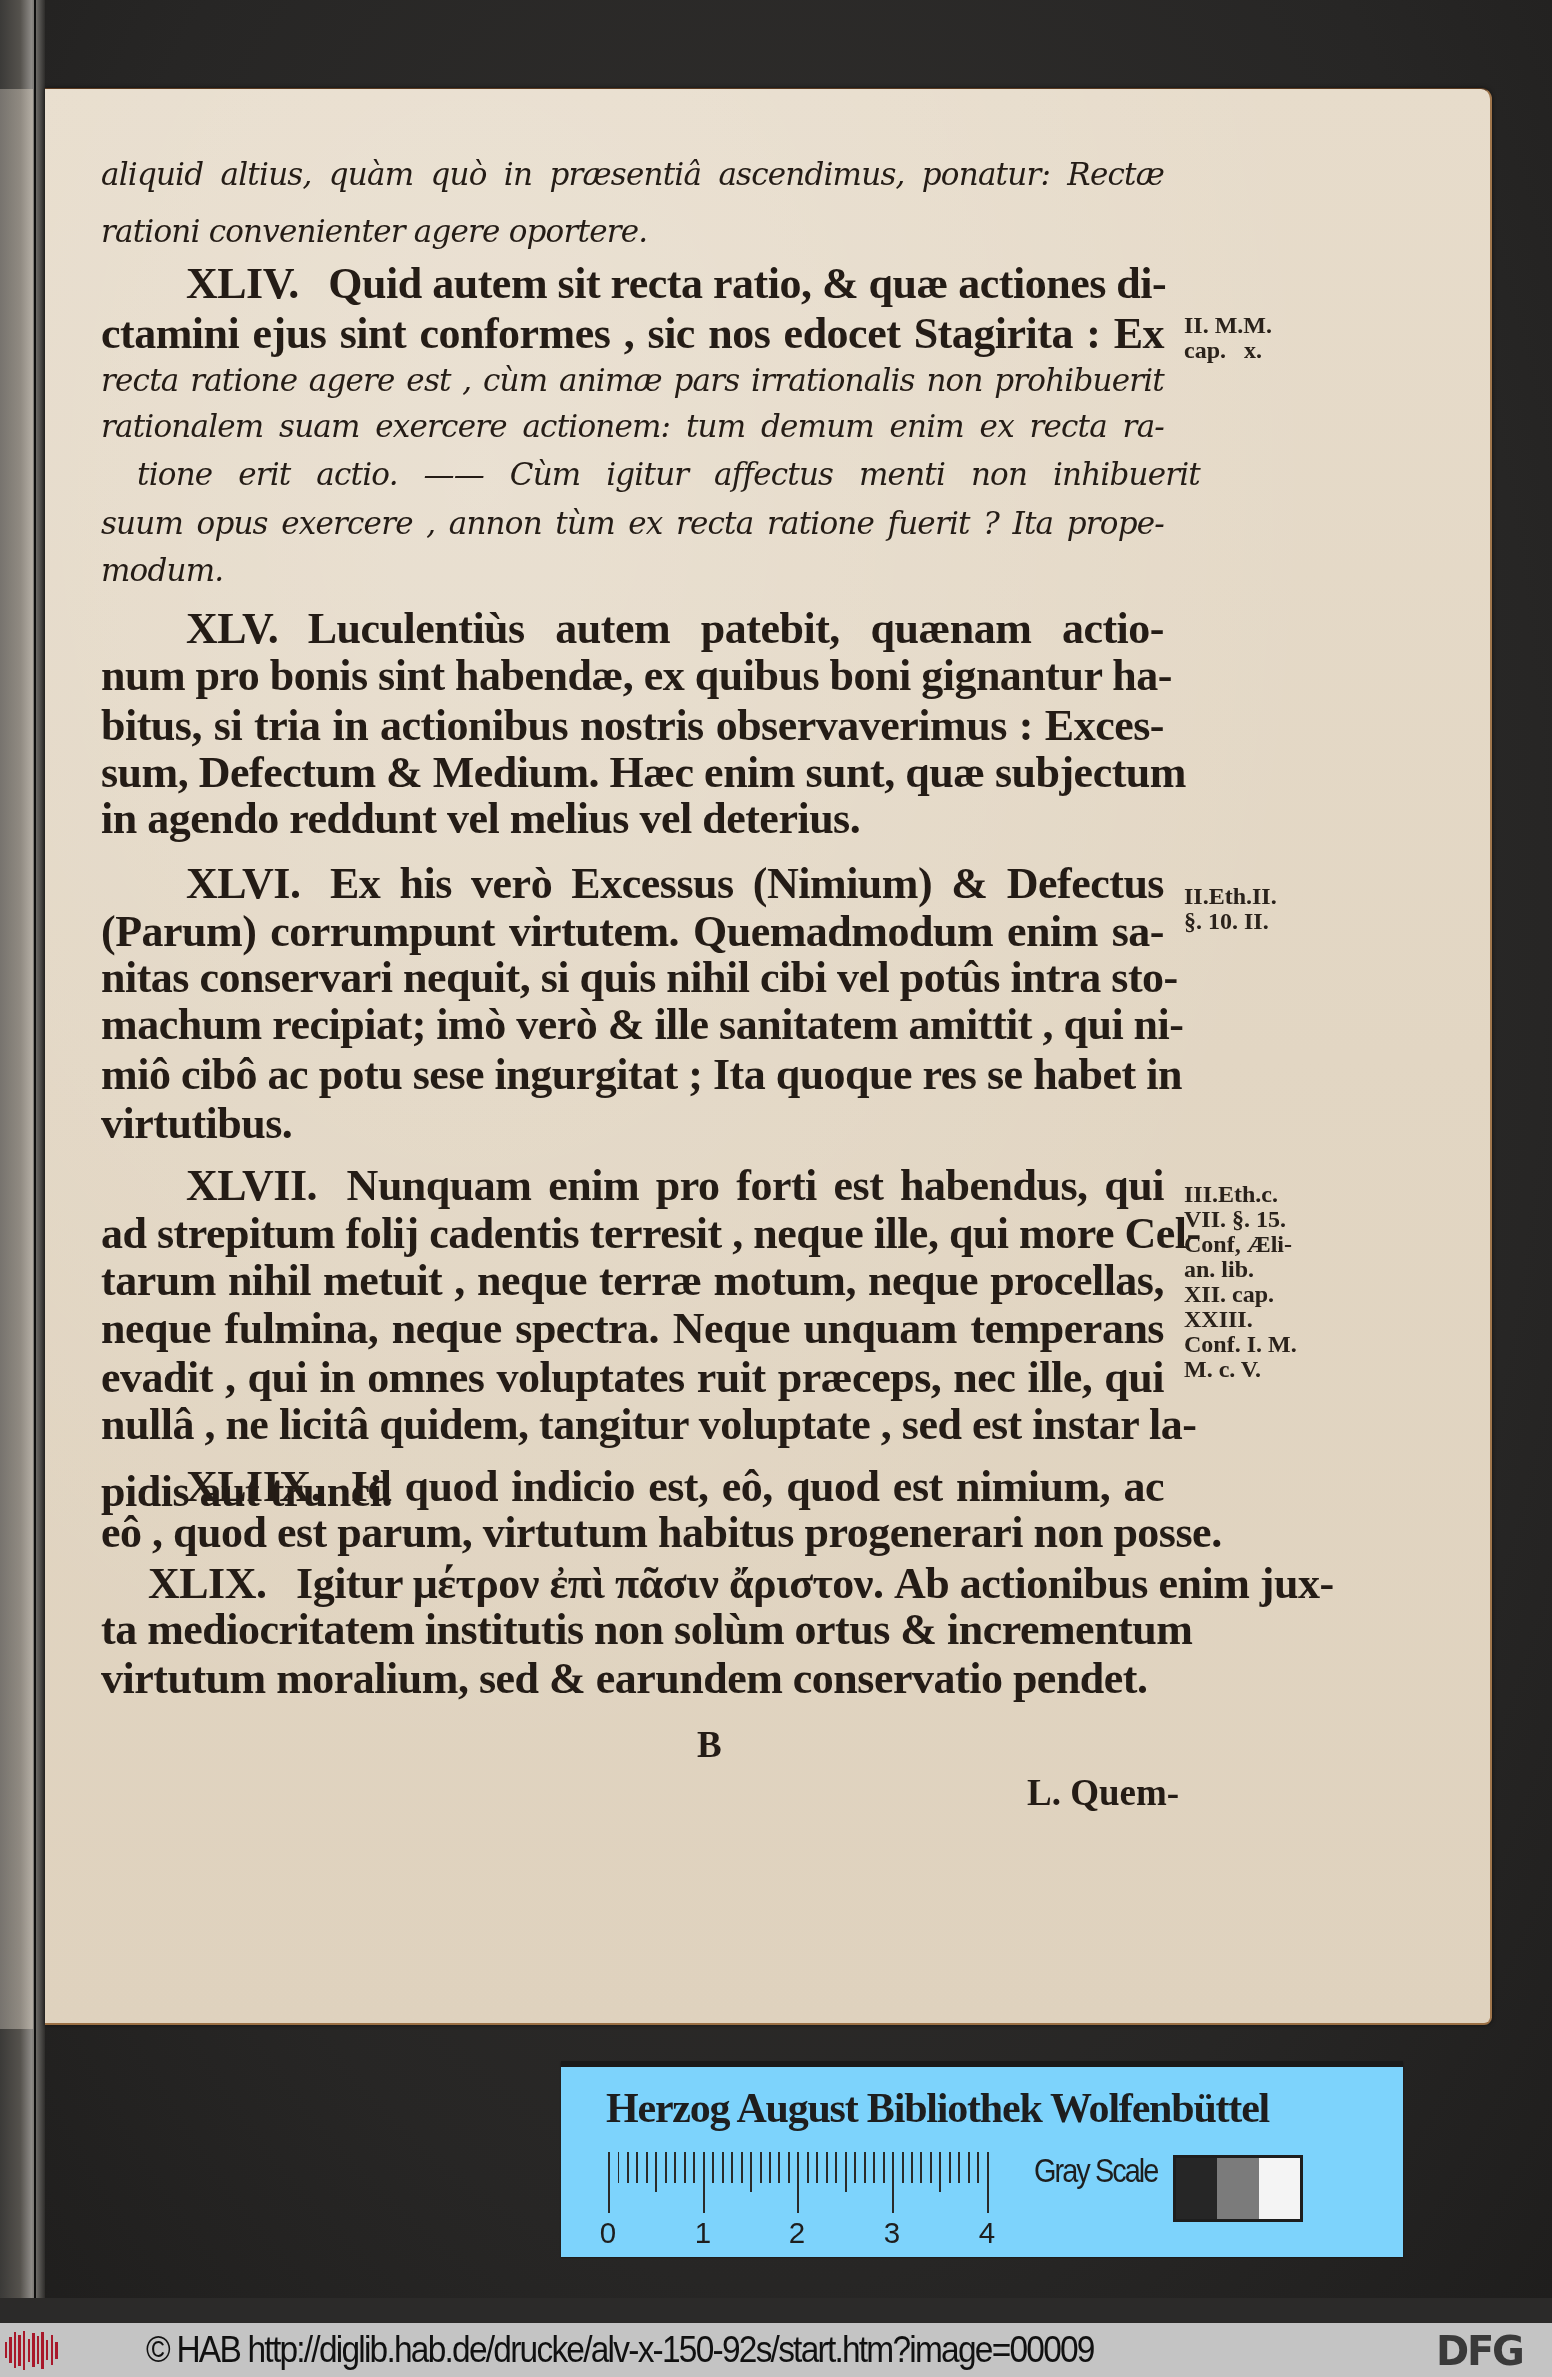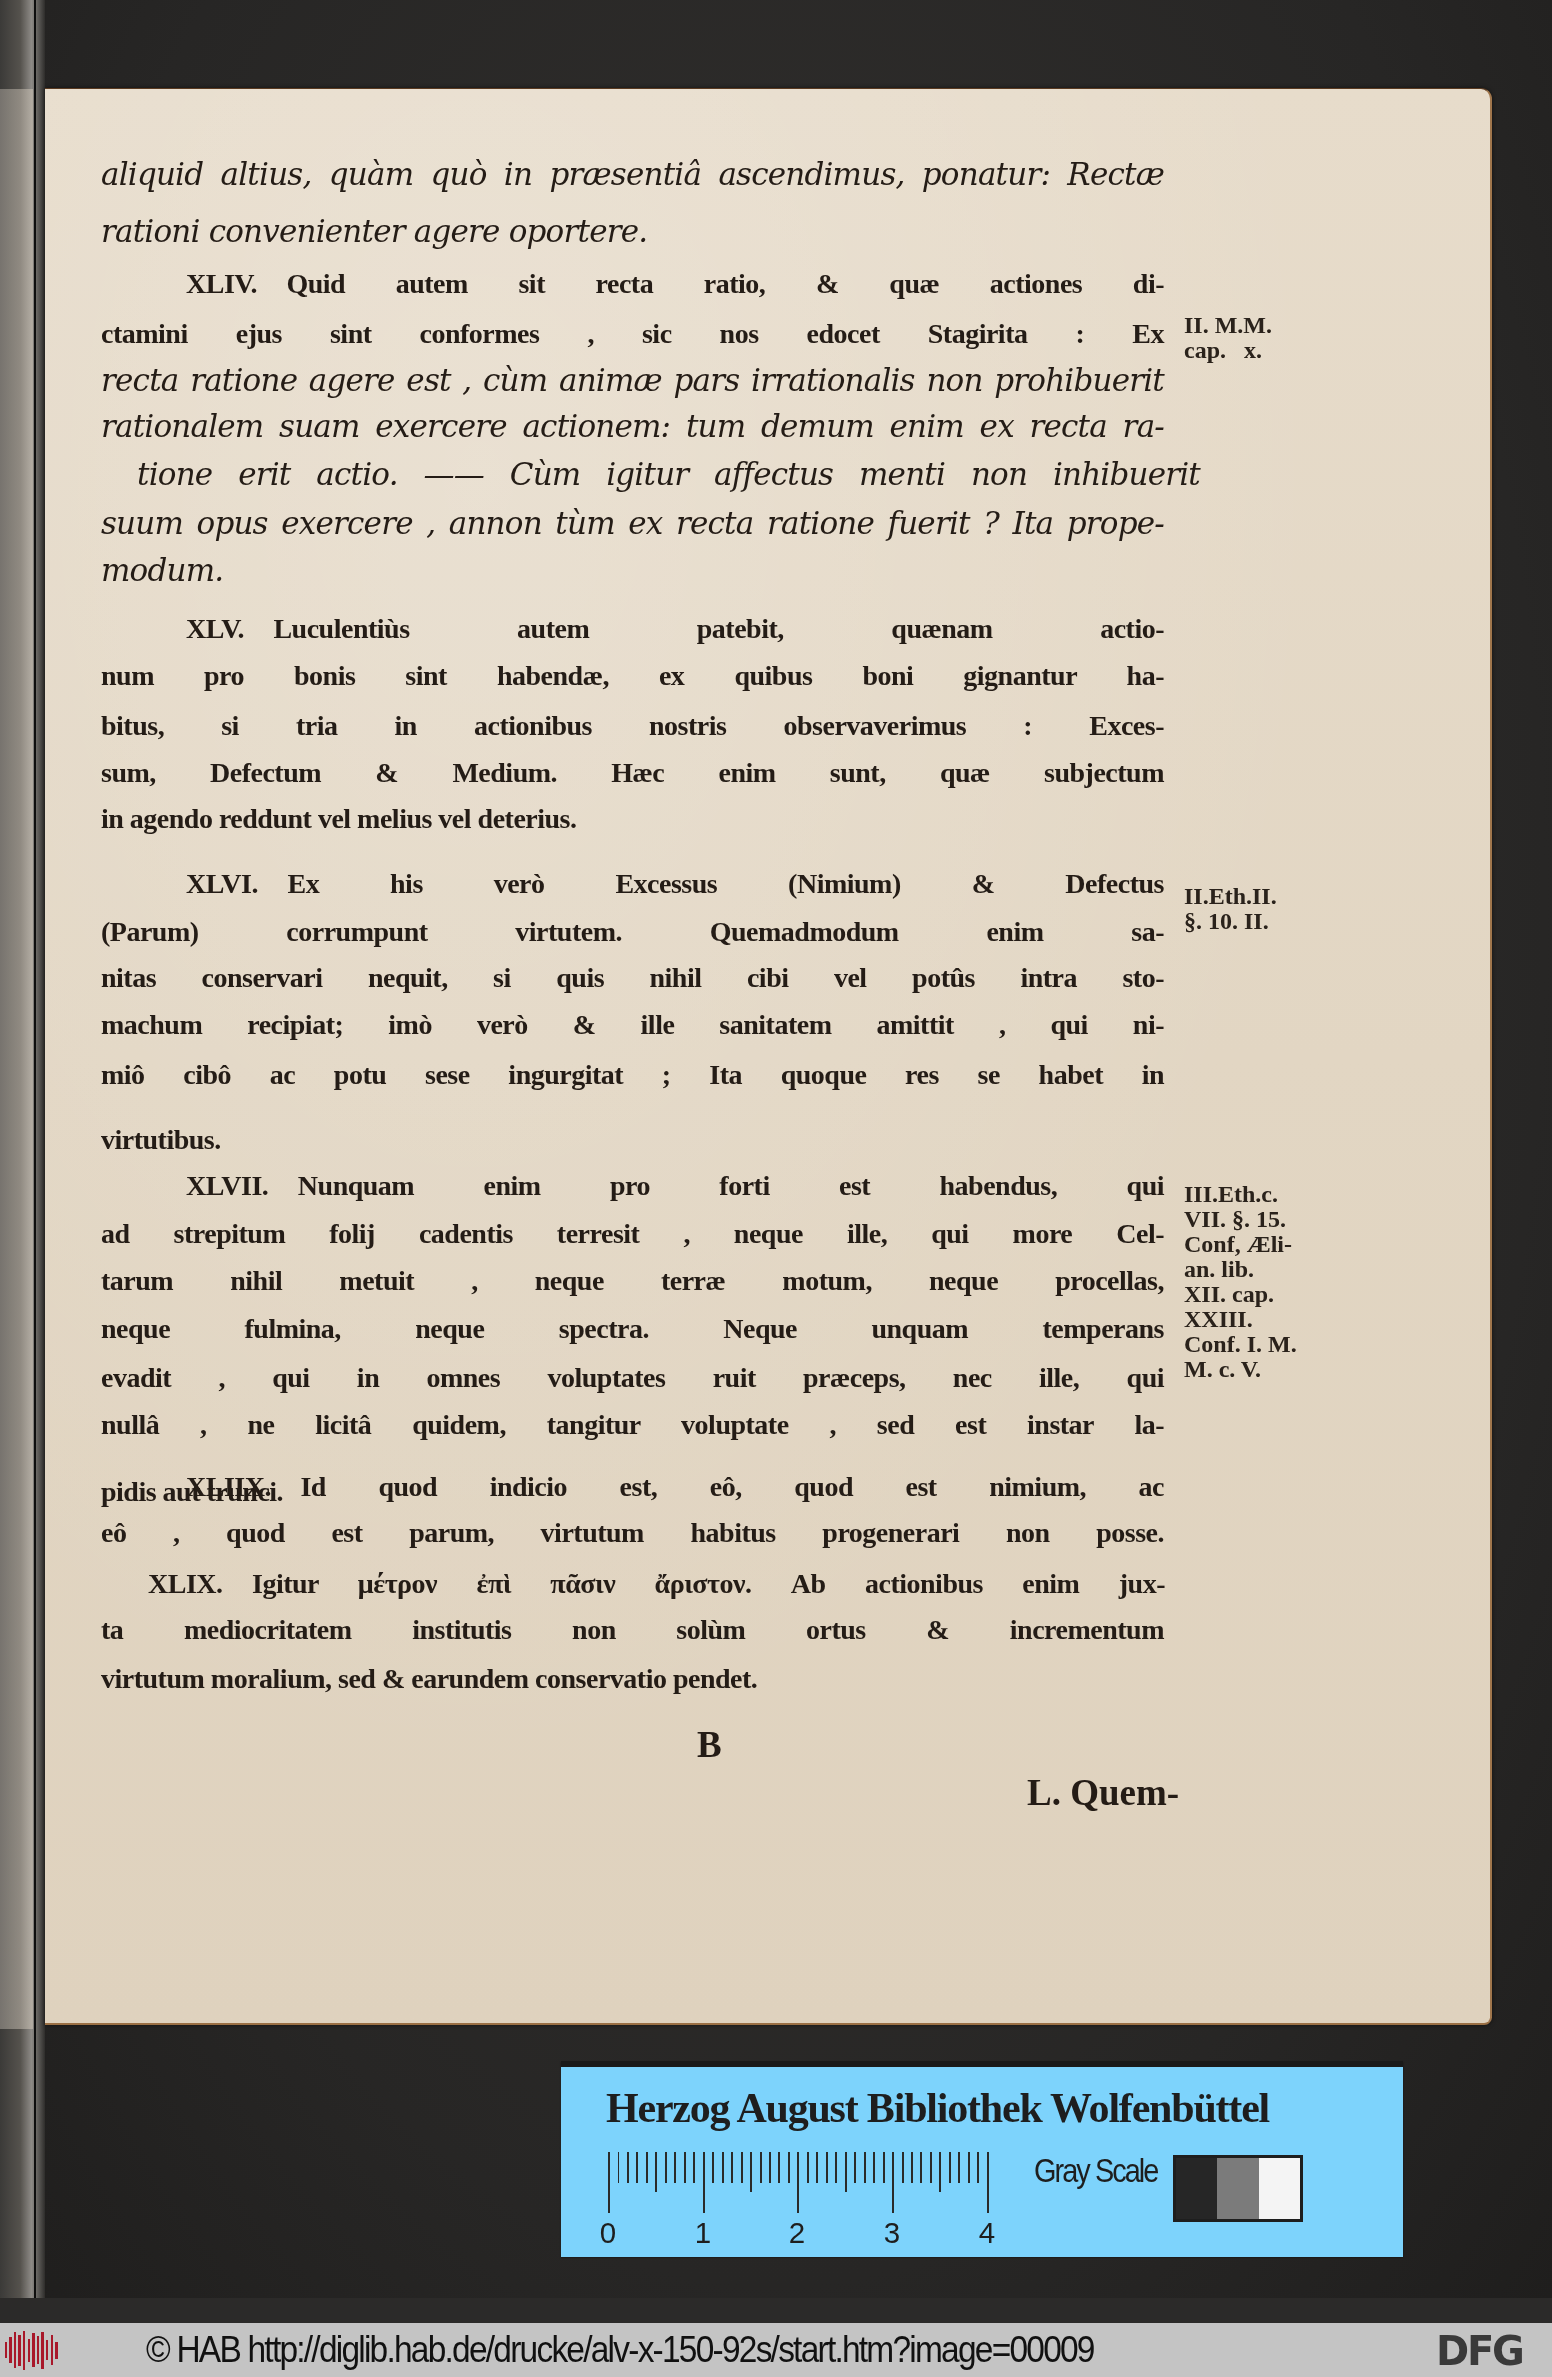--- a/index.html
+++ b/index.html
@@ -42,21 +42,21 @@
     color: #241c16;
   }
   .ln {
     position: absolute; left: 0; width: 1063px; height: 47px;
     font-size: 33px; line-height: 47px; white-space: nowrap;
     letter-spacing: -0.4px;
     text-align: justify; text-align-last: justify;
   }
   .ln.last { text-align-last: left; }
   .ln.it { font-style: italic; font-weight: normal; font-size: 31px; letter-spacing: -0.8px; }
-  .ln.rom { font-weight: bold; font-family: "Liberation Serif", serif; font-size: 28px; letter-spacing: -0.5px; }
+  .ln.rom { font-weight: bold; font-family: "Liberation Serif", serif; font-size: 44px; letter-spacing: -0.5px; }
   .ln.indent { padding-left: 85px; width: 978px; }
   .ln.indent-s { padding-left: 47px; width: 1017px; }
   .ln .sec { margin-right: 29.5px; font-weight: bold; }
   .catch {
     position: absolute; font-family: "Liberation Serif", serif; font-weight: bold;
     font-size: 37px; color: #241c16;
   }
   .margin-notes {
     position: absolute; left: 1122px; top: 0; width: 155px;
     font-family: "Liberation Serif", serif; font-weight: bold; color: #2a221b;
@@ -133,21 +133,21 @@
       <div class="ln rom indent" style="top: 454px;"><span class="sec">XLV.</span><span>Luculentiùs autem patebit, quænam actio-</span></div>
       <div class="ln rom" style="top: 501px;"><span>num pro bonis sint habendæ, ex quibus boni gignantur ha-</span></div>
       <div class="ln rom" style="top: 551px;"><span>bitus, si tria in actionibus nostris observaverimus : Exces-</span></div>
       <div class="ln rom" style="top: 598px;"><span>sum, Defectum &amp; Medium. Hæc enim sunt, quæ subjectum</span></div>
       <div class="ln rom last" style="top: 644px;"><span>in agendo reddunt vel melius vel deterius.</span></div>
       <div class="ln rom indent" style="top: 709px;"><span class="sec">XLVI.</span><span>Ex his verò Excessus (Nimium) &amp; Defectus</span></div>
       <div class="ln rom" style="top: 757px;"><span>(Parum) corrumpunt virtutem. Quemadmodum enim sa-</span></div>
       <div class="ln rom" style="top: 803px;"><span>nitas conservari nequit, si quis nihil cibi vel potûs intra sto-</span></div>
       <div class="ln rom" style="top: 850px;"><span>machum recipiat; imò verò &amp; ille sanitatem amittit , qui ni-</span></div>
       <div class="ln rom" style="top: 900px;"><span>miô cibô ac potu sese ingurgitat ; Ita quoque res se habet in</span></div>
-      <div class="ln rom last" style="top: 949px; margin-top: 16px;"><span>virtutibus.</span></div>
+      <div class="ln rom last" style="top: 949px;"><span>virtutibus.</span></div>
       <div class="ln rom indent" style="top: 1011px;"><span class="sec">XLVII.</span><span>Nunquam enim pro forti est habendus, qui</span></div>
       <div class="ln rom" style="top: 1059px;"><span>ad strepitum folij cadentis terresit , neque ille, qui more Cel-</span></div>
       <div class="ln rom" style="top: 1106px;"><span>tarum nihil metuit , neque terræ motum, neque procellas,</span></div>
       <div class="ln rom" style="top: 1154px;"><span>neque fulmina, neque spectra. Neque unquam temperans</span></div>
       <div class="ln rom" style="top: 1203px;"><span>evadit , qui in omnes voluptates ruit præceps, nec ille, qui</span></div>
       <div class="ln rom" style="top: 1250px;"><span>nullâ , ne licitâ quidem, tangitur voluptate , sed est instar la-</span></div>
       <div class="ln rom last" style="top: 1317px;"><span>pidis aut trunci.</span></div>
       <div class="ln rom indent" style="top: 1312px;"><span class="sec">XLIIX.</span><span>Id quod indicio est, eô, quod est nimium, ac</span></div>
       <div class="ln rom" style="top: 1358px;"><span>eô , quod est parum, virtutum habitus progenerari non posse.</span></div>
       <div class="ln rom indent-s" style="top: 1409px;"><span class="sec">XLIX.</span><span>Igitur μέτρον ἐπὶ πᾶσιν ἄριστον. Ab actionibus enim jux-</span></div>

